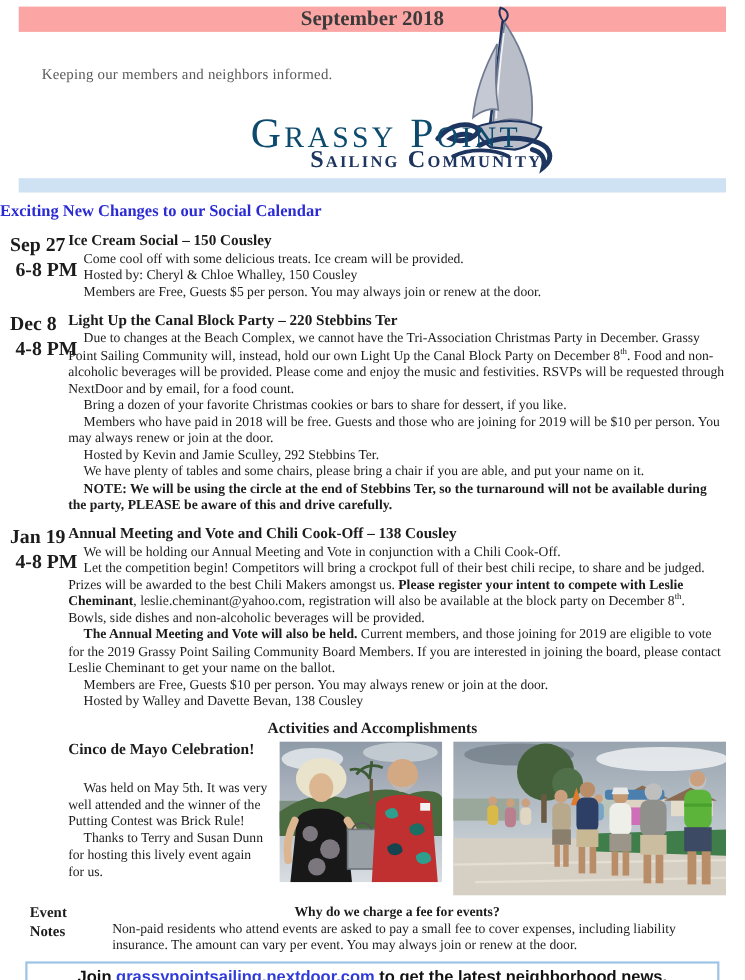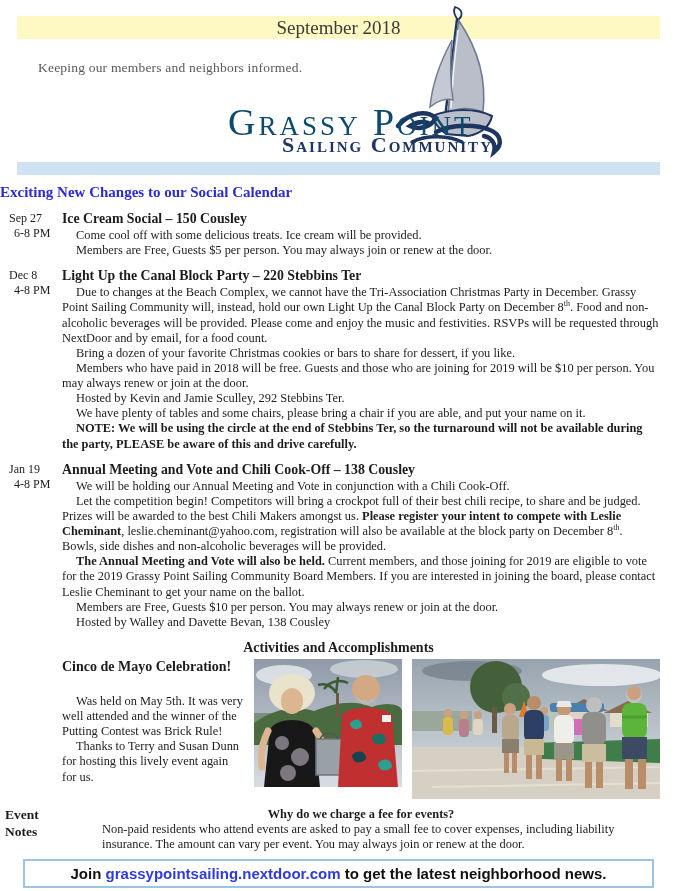--- a/index.html
+++ b/index.html
@@ -5,23 +5,23 @@
   * { margin:0; padding:0; box-sizing:border-box; }
   html,body { background:#f2f2f2; }
   .page {
     width:677px; height:891px; margin:0 auto; background:#ffffff;
     position:relative; overflow:hidden;
     font-family:"Liberation Serif", serif; color:#1c1c1c;
   }
   
   .header { position:relative; height:178px; }
   .issue-bar {
-    position:absolute; left:17px; right:17px; top:16px; height:23px;
-    background:#fef9c3; text-align:center;
-    font-weight:normal; font-size:19px; color:#3a3a3a; line-height:23px;
+    position:absolute; left:17px; right:17px; top:6px; height:23px;
+    background:#fca5a5; text-align:center;
+    font-weight:bold; font-size:19px; color:#3a3a3a; line-height:23px;
   }
   .tagline {
     position:absolute; left:38px; top:60px;
     font-size:13.5px; color:#595959; letter-spacing:0.2px;
   }
   .divider-bar {
     position:absolute; left:17px; right:17px; top:162px; height:13px;
     background:#cfe2f3;
   }
   .logo { position:absolute; left:210px; top:0; width:310px; height:176px; }
@@ -35,38 +35,38 @@
     font-variant:small-caps; font-size:22px; letter-spacing:2px;
     color:#1e3560; font-weight:bold; white-space:nowrap;
   }
   .sailboat { position:absolute; left:182px; top:4px; }
   
   .section-heading {
     text-align:left; font-weight:bold; font-size:15px; color:#2b2bd4;
     margin:6px 0 10px 0;
   }
   .event-row { display:flex; margin-bottom:10px; }
-  .date-col { width:62px; flex:0 0 62px; padding-left:9px; font-weight:normal; font-size:12px; line-height:1.25; }
+  .date-col { width:62px; flex:0 0 62px; padding-left:9px; font-weight:bold; font-size:18px; line-height:1.25; }
   .date-col .time { padding-left:5px; white-space:nowrap; }
   .content-col { flex:1; padding-right:17px; }
   .event-title { font-weight:bold; font-size:13.8px; margin-bottom:1px; }
   .para { font-size:12.4px; line-height:1.22; text-indent:14px; }
   .para .b { font-weight:bold; }
   sup { font-size:8px; line-height:0; }
   
   .activities-heading { text-align:center; font-weight:bold; font-size:14px; margin:2px 0 3px 0; }
   .activities-row { display:flex; padding-left:62px; padding-right:7px; }
   .story-col { width:192px; flex:0 0 192px; padding-right:10px; }
   .story-title { font-weight:bold; font-size:14px; margin-bottom:19px; }
   .photo { border:0; display:block; }
   .photo-1 { width:148px; height:128px; margin-right:10px; }
   .photo-2 { width:248px; height:140px; }
   
   .notes-row { display:flex; margin-top:8px; }
-  .notes-label { width:62px; flex:0 0 62px; padding-left:5px; font-weight:bold; font-size:13.5px; line-height:1.25; }
+  .notes-label { width:62px; flex:0 0 62px; padding-left:27px; font-weight:bold; font-size:13.5px; line-height:1.25; }
   .notes-content { flex:1; padding-right:17px; }
   .notes-question { font-weight:bold; font-size:12.4px; line-height:1.22;text-align:center; }
   .notes-answer { font-size:12.4px; line-height:1.22;margin-left:40px; }
   
   .footer-box {
     margin:7px 23px 0 23px; border:2px solid #9dc3e6; padding:4px 4px;
     text-align:center; font-family:"Liberation Sans", sans-serif;
     font-weight:bold; font-size:15px; color:#111111;
   }
   .footer-box a { color:#2f3bd9; text-decoration:none; }
@@ -111,20 +111,21 @@
 
   <div>
       <div class="event-row">
         <div class="date-col">
           <div class="date">Sep 27</div>
           <div class="time">6-8 PM</div>
         </div>
         <div class="content-col">
           <div class="event-title">Ice Cream Social – 150 Cousley</div>
           <div class="para"><span>Come cool off with some delicious treats.  Ice cream will be provided.</span></div>
+          <div class="para"><span>Hosted by: Cheryl &amp; Chloe Whalley, 150 Cousley</span></div>
           <div class="para"><span>Members are Free, Guests $5 per person.  You may always join or renew at the door.</span></div>
         </div>
       </div>
       <div class="event-row">
         <div class="date-col">
           <div class="date">Dec 8</div>
           <div class="time">4-8 PM</div>
         </div>
         <div class="content-col">
           <div class="event-title">Light Up the Canal Block Party – 220 Stebbins Ter</div>

